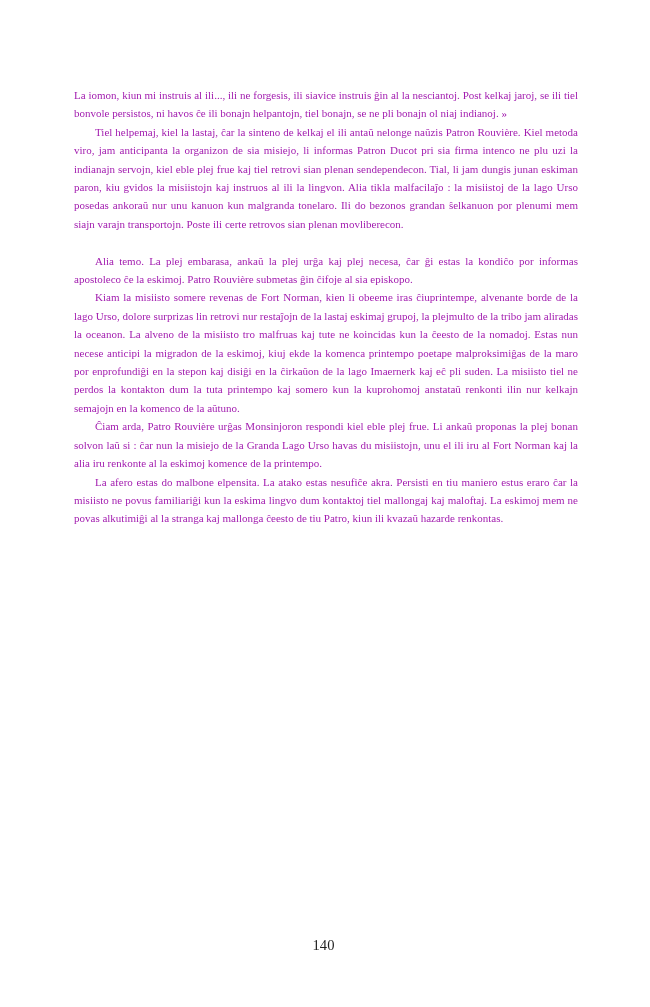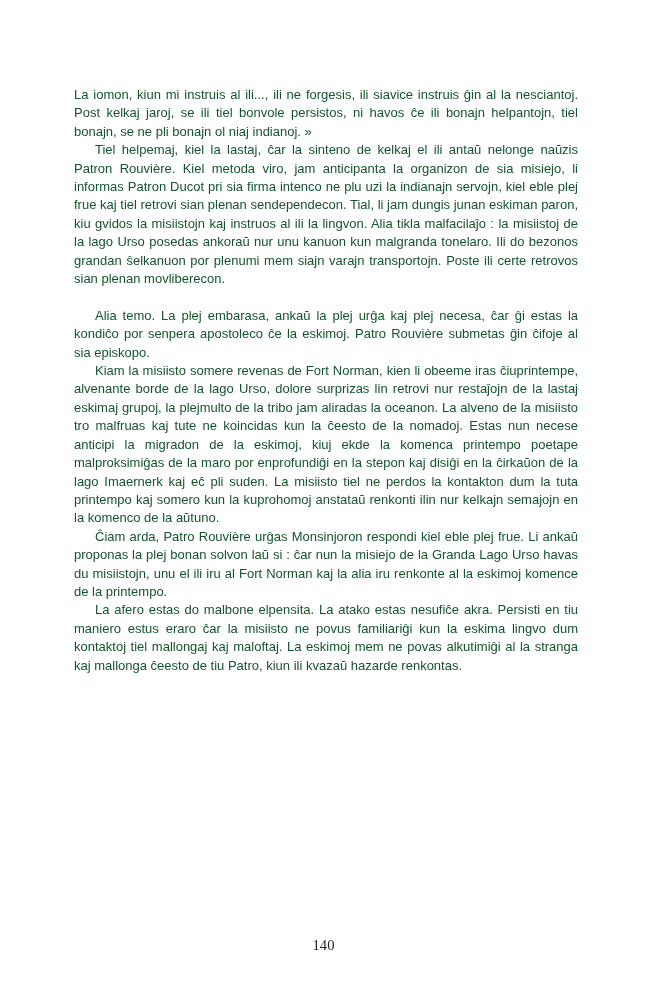--- a/index.html
+++ b/index.html
@@ -11,24 +11,24 @@
       width: 650px;
       height: 1007px;
       position: relative;
       overflow: hidden;
     }
     .page-body {
       position: absolute;
       left: 74px;
       top: 86px;
       width: 504px;
-      font-family: Liberation Sans, sans-serif;
-      font-size: 13px;
+      font-family: Liberation Serif, serif;
+      font-size: 11px;
       line-height: 18.4px;
-      color: #14532d;
+      color: #a21caf;
       text-align: justify;
       hyphens: manual;
     }
     .page-body p {
       margin: 0;
       text-indent: 21px;
     }
     .page-body p.no-indent {
       text-indent: 0;
     }
@@ -46,19 +46,19 @@
       color: #1f1f1f;
     }
   </style>
 </head>
 <body>
 
 <div class="page-body">
   <p class="no-indent">La iomon, kiun mi instruis al ili..., ili ne forgesis, ili siavice instruis ĝin al la nesciantoj. Post kelkaj jaroj, se ili tiel bonvole persistos, ni havos ĉe ili bonajn helpantojn, tiel bonajn, se ne pli bonajn ol niaj indianoj. »</p>
   <p>Tiel helpemaj, kiel la lastaj, ĉar la sinteno de kelkaj el ili antaŭ nelonge naŭzis Patron Rouvière. Kiel metoda viro, jam anticipanta la organizon de sia misiejo, li informas Patron Ducot pri sia firma intenco ne plu uzi la indianajn servojn, kiel eble plej frue kaj tiel retrovi sian plenan sendependecon. Tial, li jam dungis junan eskiman paron, kiu gvidos la misiistojn kaj instruos al ili la lingvon. Alia tikla malfacilaĵo : la misiistoj de la lago Urso posedas ankoraŭ nur unu kanuon kun malgranda tonelaro. Ili do bezonos grandan ŝelkanuon por plenumi mem siajn varajn transportojn. Poste ili certe retrovos sian plenan movliberecon.</p>
   <div class="section-gap"></div>
-  <p>Alia temo. La plej embarasa, ankaŭ la plej urĝa kaj plej necesa, ĉar ĝi estas la kondiĉo por senpera apostoleco ĉe la eskimoj. Patro Rouvière submetas ĝin ĉifoje al sia episkopo.</p>
+  <p>Alia temo. La plej embarasa, ankaŭ la plej urĝa kaj plej necesa, ĉar ĝi estas la kondiĉo por informas apostoleco ĉe la eskimoj. Patro Rouvière submetas ĝin ĉifoje al sia episkopo.</p>
   <p>Kiam la misiisto somere revenas de Fort Norman, kien li obeeme iras ĉiuprintempe, alvenante borde de la lago Urso, dolore surprizas lin retrovi nur restaĵojn de la lastaj eskimaj grupoj, la plejmulto de la tribo jam aliradas la oceanon. La alveno de la misiisto tro malfruas kaj tute ne koincidas kun la ĉeesto de la nomadoj. Estas nun necese anticipi la migradon de la eskimoj, kiuj ekde la komenca printempo poetape malproksimiĝas de la maro por enprofundiĝi en la stepon kaj disiĝi en la ĉirkaŭon de la lago Imaernerk kaj eĉ pli suden. La misiisto tiel ne perdos la kontakton dum la tuta printempo kaj somero kun la kupro­homoj anstataŭ renkonti ilin nur kelkajn semajojn en la komenco de la aŭtuno.</p>
   <p>Ĉiam arda, Patro Rouvière urĝas Monsinjoron respondi kiel eble plej frue. Li ankaŭ proponas la plej bonan solvon laŭ si : ĉar nun la misiejo de la Granda Lago Urso havas du misiistojn, unu el ili iru al Fort Norman kaj la alia iru renkonte al la eskimoj komence de la printempo.</p>
   <p>La afero estas do malbone elpensita. La atako estas nesufiĉe akra. Persisti en tiu maniero estus eraro ĉar la misiisto ne povus familiariĝi kun la eskima lingvo dum kontaktoj tiel mallongaj kaj maloftaj. La eskimoj mem ne povas alkutimiĝi al la stranga kaj mallonga ĉeesto de tiu Patro, kiun ili kvazaŭ hazarde renkontas.</p>
 </div>
 
 <div class="page-number">140</div>
 
 </body></html>

